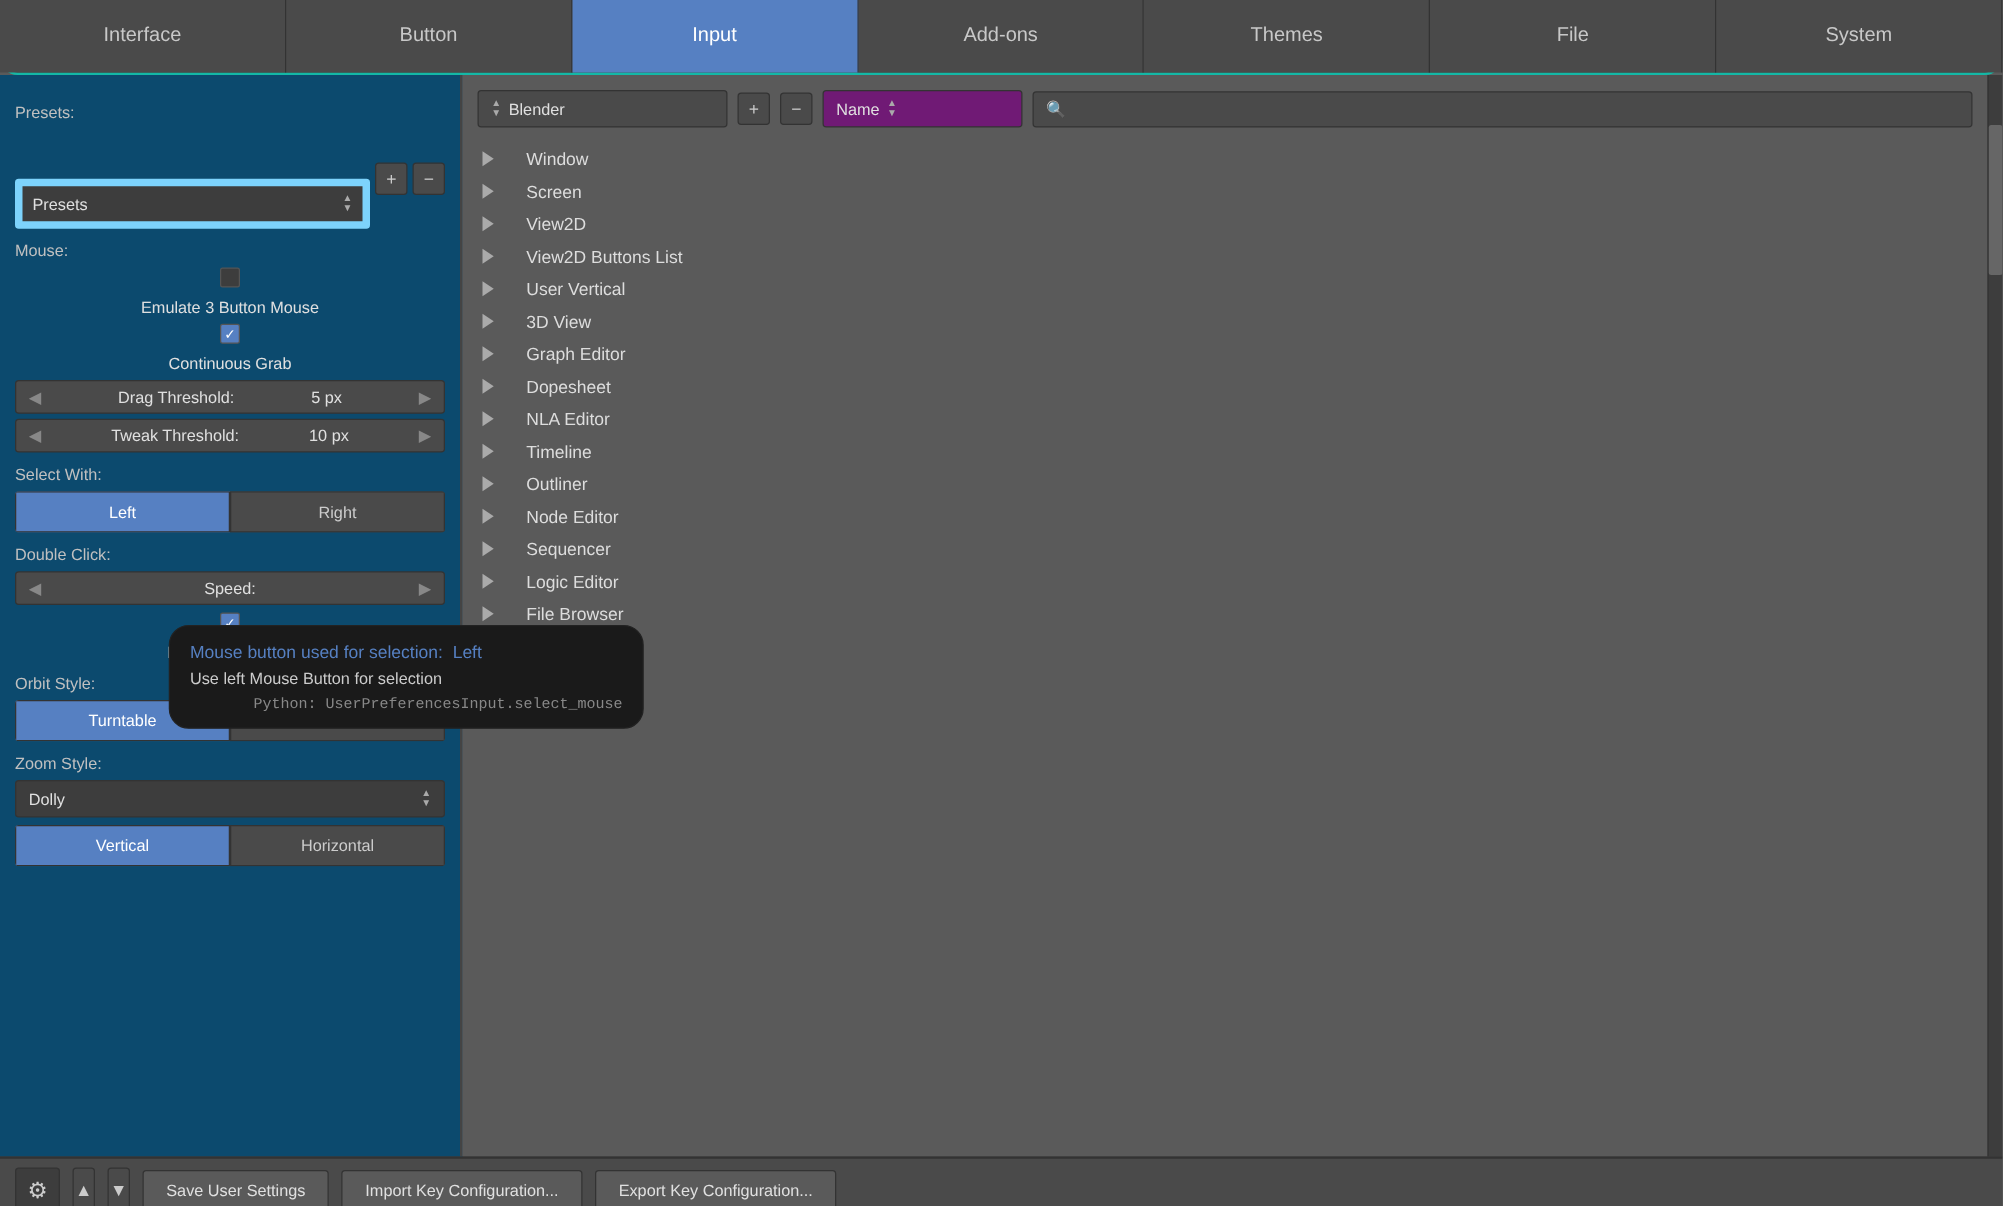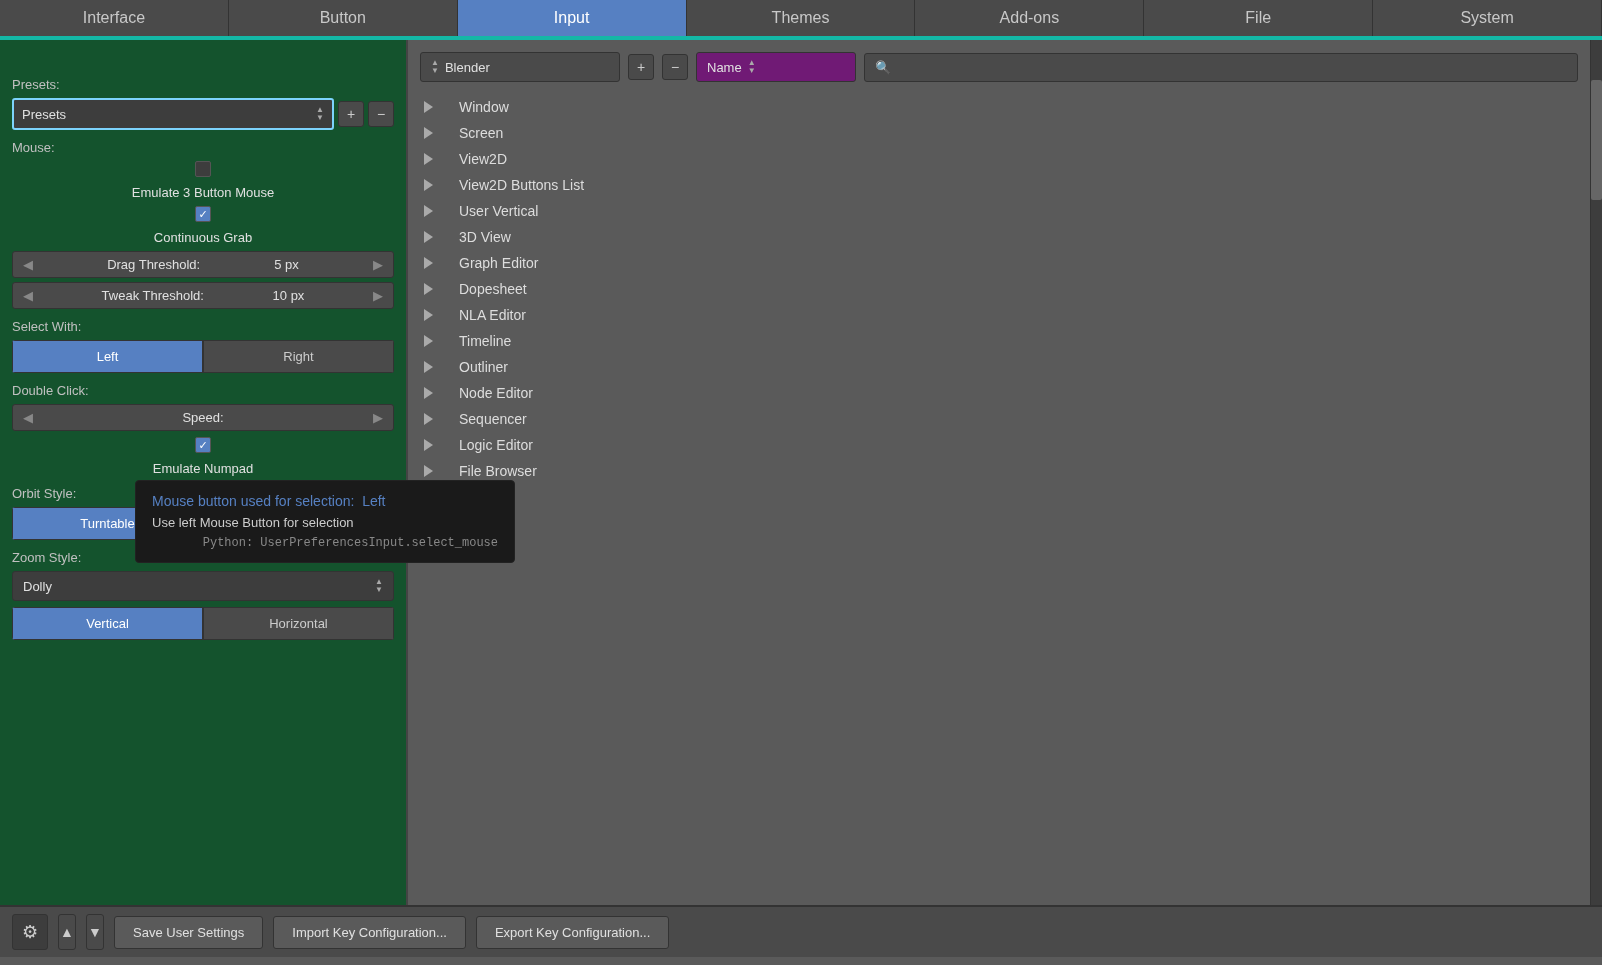--- a/index.html
+++ b/index.html
@@ -10,22 +10,23 @@
       color: #e0e0e0;
       width: 1602px;
       height: 965px;
       overflow: hidden;
     }
 
     
     .top-tabs {
       display: flex;
       background: #3d3d3d;
-      height: 40px;
-      border-bottom: 4px solid #14b8a6;
+      height: 60px;
+      border-bottom: 2px solid #14b8a6;
+      border-radius: 14px;
     }
     .top-tab {
       flex: 1;
       display: flex;
       align-items: center;
       justify-content: center;
       font-size: 16px;
       color: #c8c8c8;
       cursor: pointer;
       background: #4a4a4a;
@@ -37,52 +38,53 @@
     }
 
     
     .main-layout {
       display: flex;
       height: calc(965px - 48px - 52px);
     }
 
     
     .left-panel {
-      width: 408px;
-      background: #14532d;
-      padding: 27px 12px;
+      width: 370px;
+      background: #0c4a6e;
+      padding: 12px 12px;
       border-right: 2px solid #444;
       overflow-y: auto;
     }
 
     .section-label {
       color: #c0c0c0;
       font-size: 13px;
       margin-bottom: 6px;
       margin-top: 10px;
     }
 
     .presets-row {
       display: flex;
       align-items: center;
       gap: 4px;
       margin-bottom: 10px;
     }
     .presets-select {
       flex: 1;
       background: #3d3d3d;
-      border: 2px solid #7dd3fc;
+      border: 6px solid #7dd3fc;
       color: #e0e0e0;
       padding: 6px 8px;
       border-radius: 3px;
       font-size: 13px;
       display: flex;
       align-items: center;
       justify-content: space-between;
       cursor: pointer;
+      margin-top: 40px;
     }
     .icon-btn {
       width: 26px;
       height: 26px;
       background: #4a4a4a;
       border: 1px solid #333;
       color: #ccc;
       display: flex;
       align-items: center;
       justify-content: center;
@@ -289,21 +291,21 @@
       margin-top: 40px;
     }
 
     
     .tooltip {
       position: absolute;
       left: 135px;
       top: 440px;
       background: #1a1a1a;
       border: 1px solid #222;
-      border-radius: 4px;
+      border-radius: 16px;
       padding: 12px 16px;
       z-index: 100;
       min-width: 380px;
     }
     .tooltip-title {
       font-size: 14px;
       color: #e0e0e0;
       margin-bottom: 6px;
     }
     .tooltip-title span {
@@ -354,22 +356,22 @@
       font-size: 13px;
     }
   </style>
 </head>
 <body>
 
 <div class="top-tabs">
   <div class="top-tab">Interface</div>
   <div class="top-tab">Button</div>
   <div class="top-tab active">Input</div>
+  <div class="top-tab">Add-ons</div>
   <div class="top-tab">Themes</div>
-  <div class="top-tab">Add-ons</div>
   <div class="top-tab">File</div>
   <div class="top-tab">System</div>
 </div>
 
 <div class="main-layout" style="position:relative;">
 
   <div class="left-panel">
 
     <div class="section-label">Presets:</div>
     <div class="presets-row">

